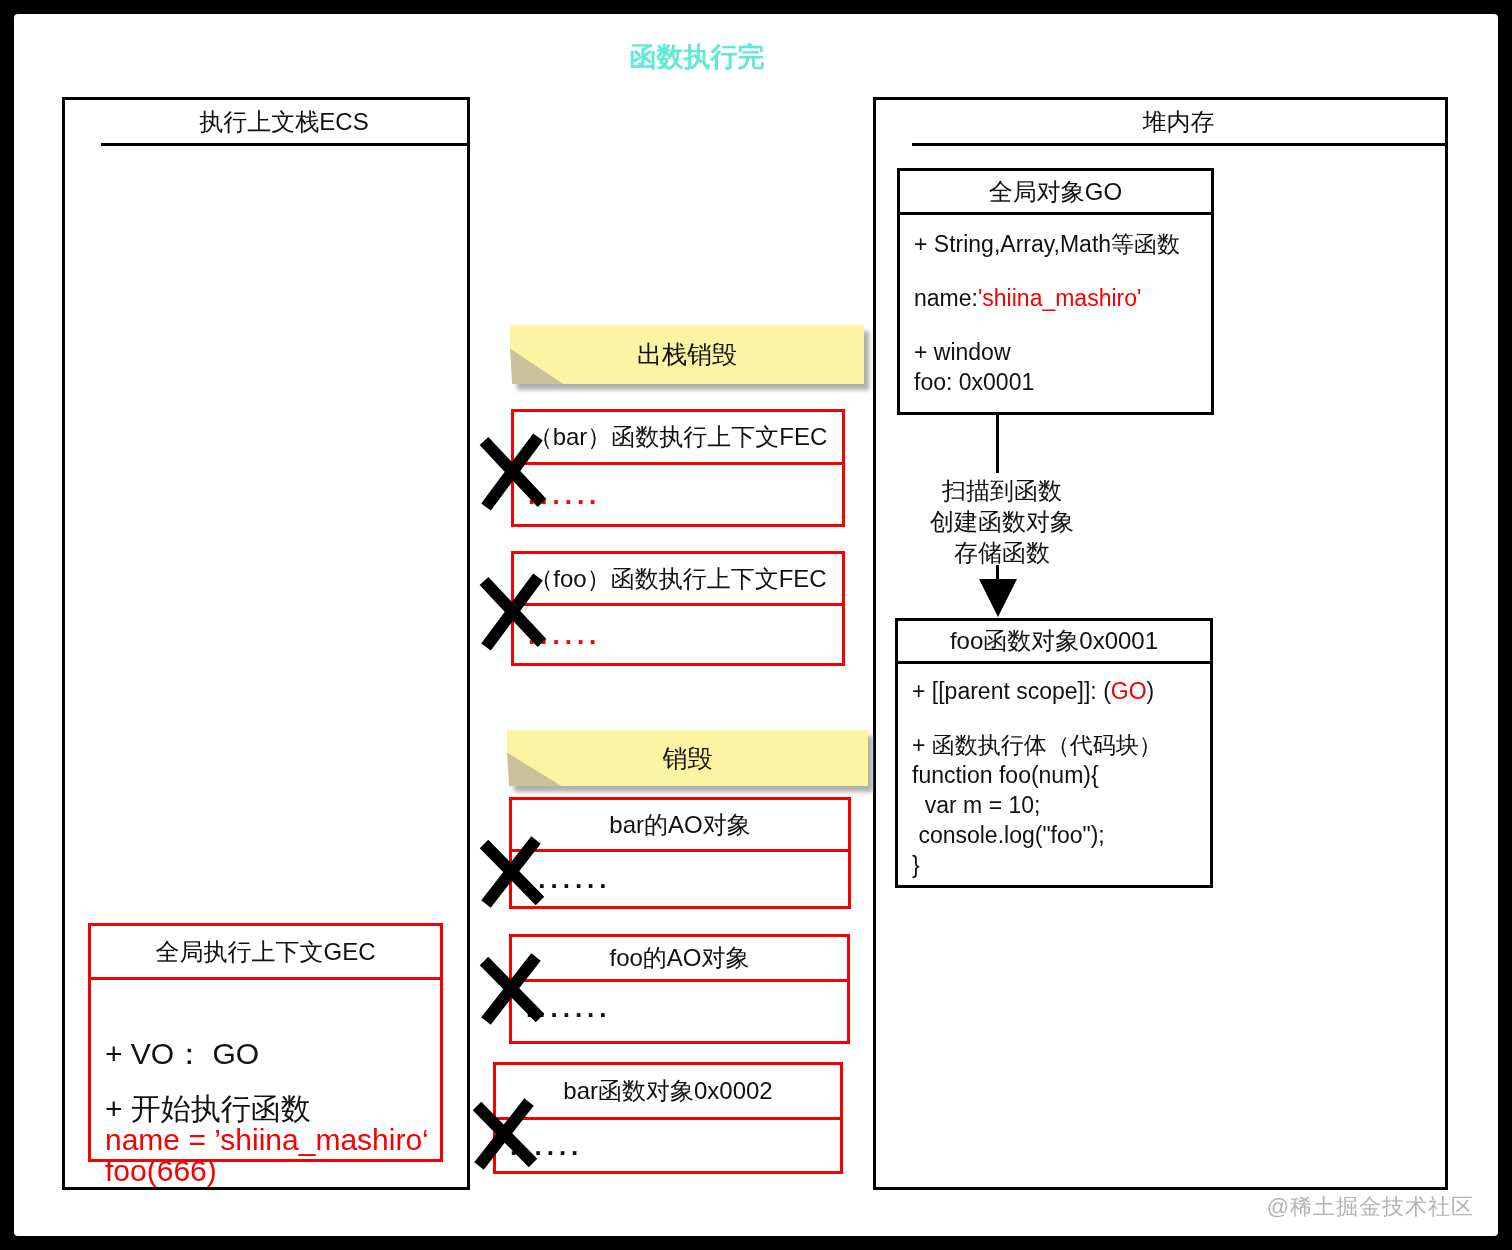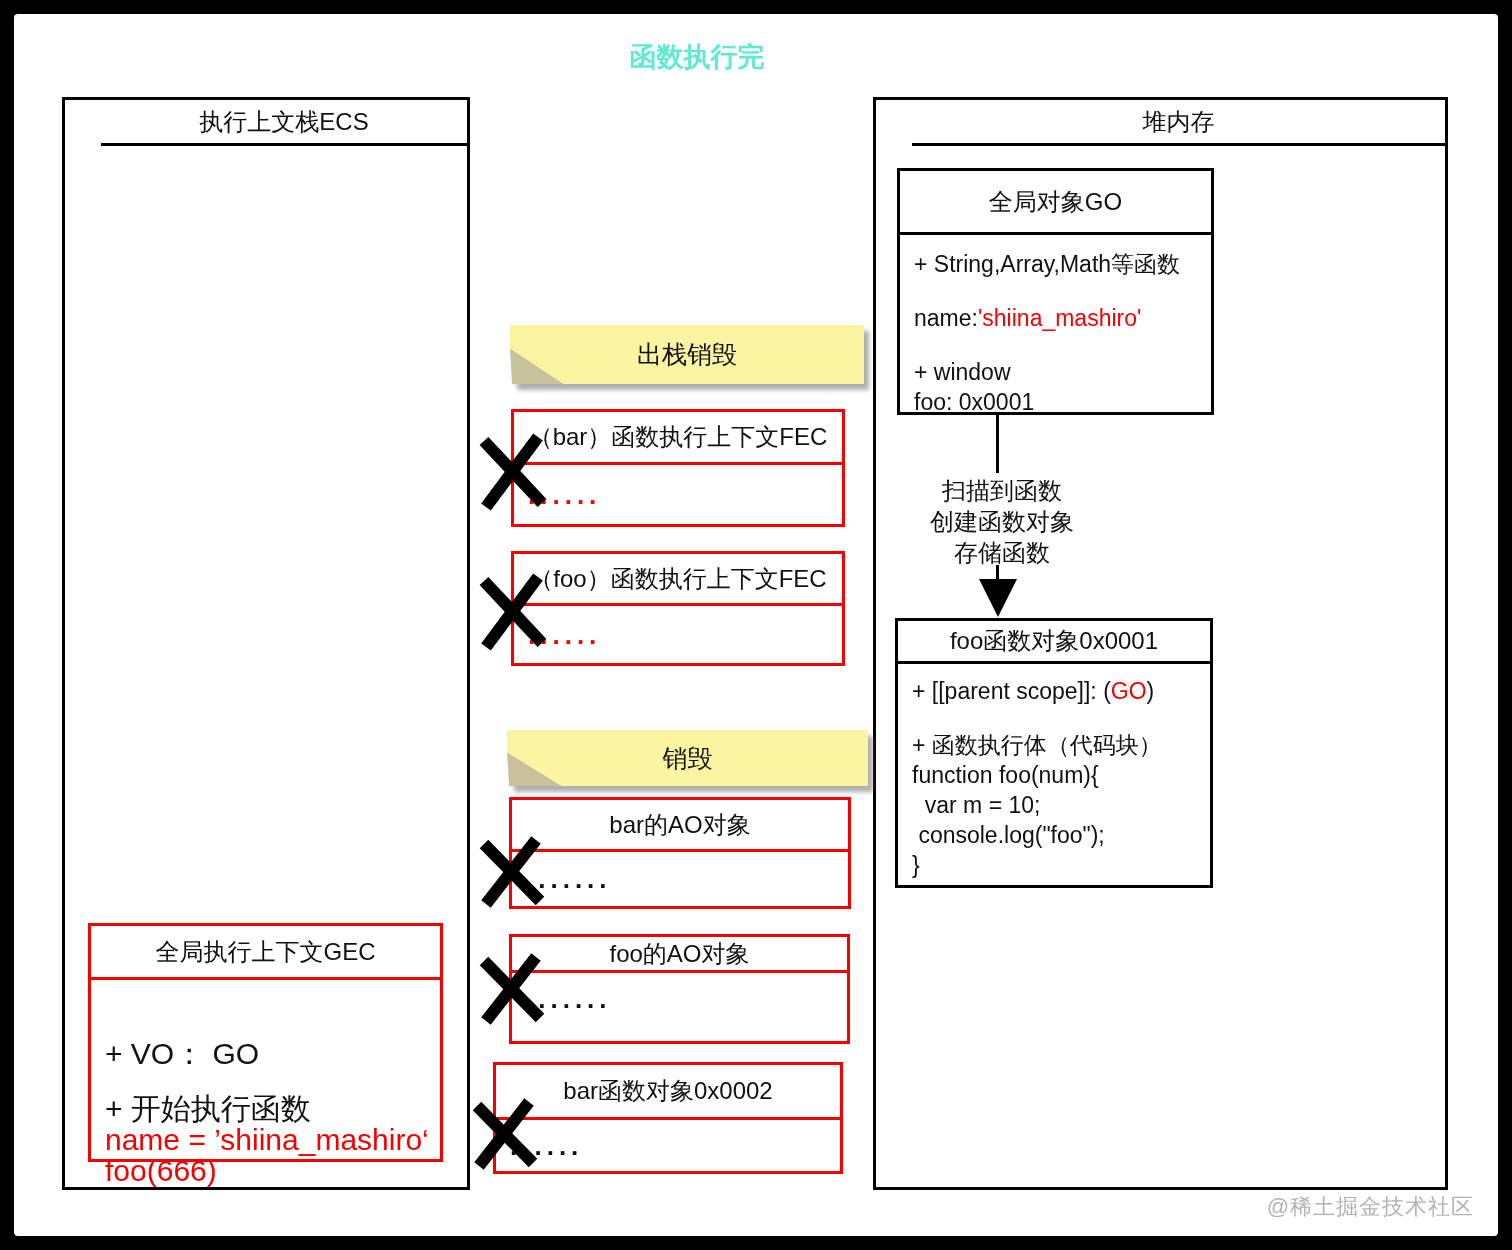--- a/index.html
+++ b/index.html
@@ -98,21 +98,21 @@
       <div class="red-text">name = ’shiina_mashiro‘</div>
       <div class="red-text">foo(666)</div>
     </div>
   </div>
 
   <div class="panel" style="left:873px;top:97px;width:575px;height:1093px;">
     <div class="panel-header" style="height:46px;">堆内存</div>
   </div>
 
   <div class="bbox" style="left:897px;top:168px;width:317px;height:247px;">
-    <div class="bbox-header" style="height:64px;">全局对象GO</div>
+    <div class="bbox-header" style="height:44px;">全局对象GO</div>
     <div class="bbox-body">
       <div>+ String,Array,Math等函数</div>
       <div class="gap-above"><span>name:</span><span class="red-text">'shiina_mashiro'</span></div>
       <div class="gap-above">+ window</div>
       <div>foo: 0x0001</div>
     </div>
   </div>
 
   <div class="vline" style="left:996px;top:415px;height:58px;"></div>
   <div class="arrow-label" style="left:902px;top:475px;width:200px;">
@@ -162,21 +162,21 @@
   </div>
 
   <div class="rbox" style="left:509px;top:797px;width:342px;height:112px;">
     <div class="rbox-header" style="height:52px;">bar的AO对象</div>
     <div class="rbox-body" style="height:54px;">
       <span class="dots" data-color="black">.......</span>
     </div>
   </div>
 
   <div class="rbox" style="left:509px;top:934px;width:341px;height:110px;">
-    <div class="rbox-header" style="height:36px;">foo的AO对象</div>
+    <div class="rbox-header" style="height:45px;">foo的AO对象</div>
     <div class="rbox-body" style="height:52px;">
       <span class="dots" data-color="black">.......</span>
     </div>
   </div>
 
   <div class="rbox" style="left:493px;top:1062px;width:350px;height:112px;">
     <div class="rbox-header" style="height:55px;">bar函数对象0x0002</div>
     <div class="rbox-body" style="height:51px;">
       <span class="dots" data-color="black">......</span>
     </div>

